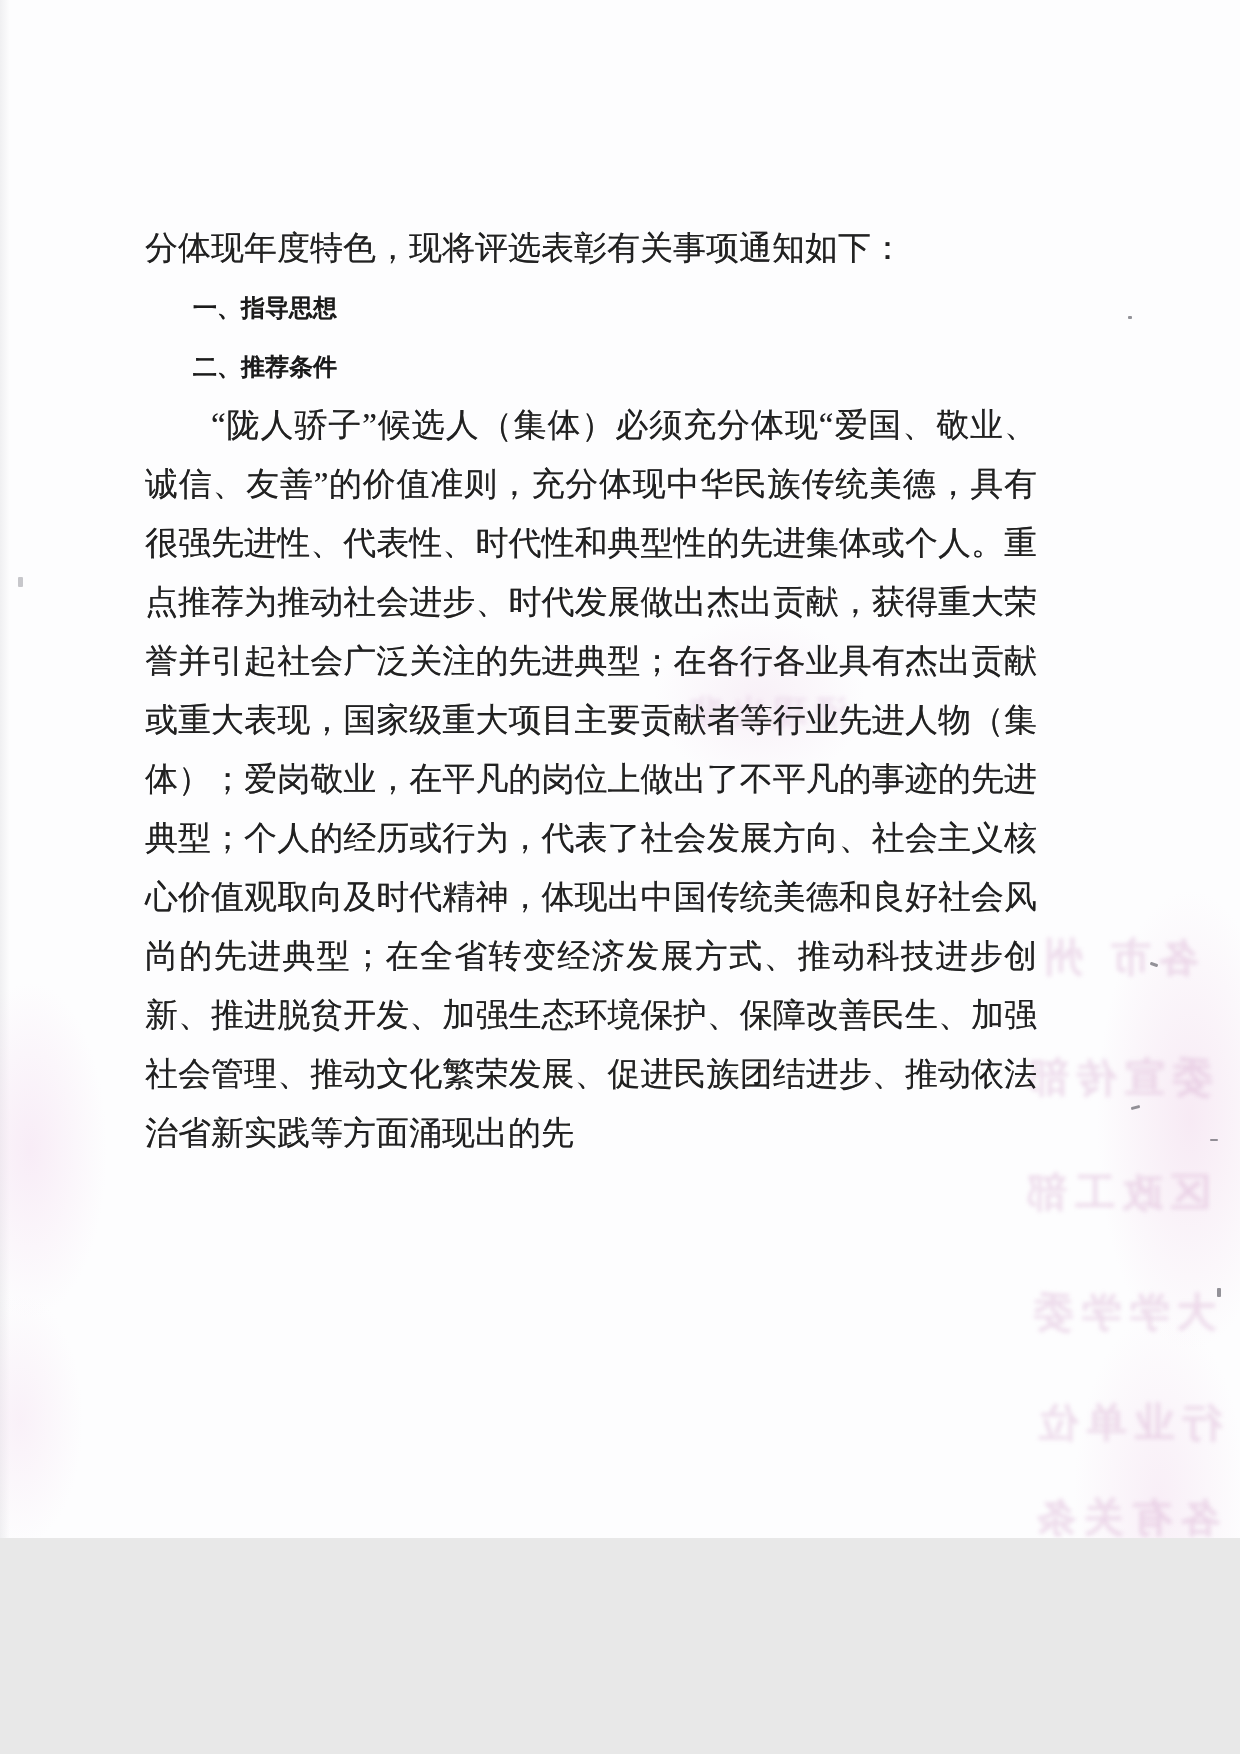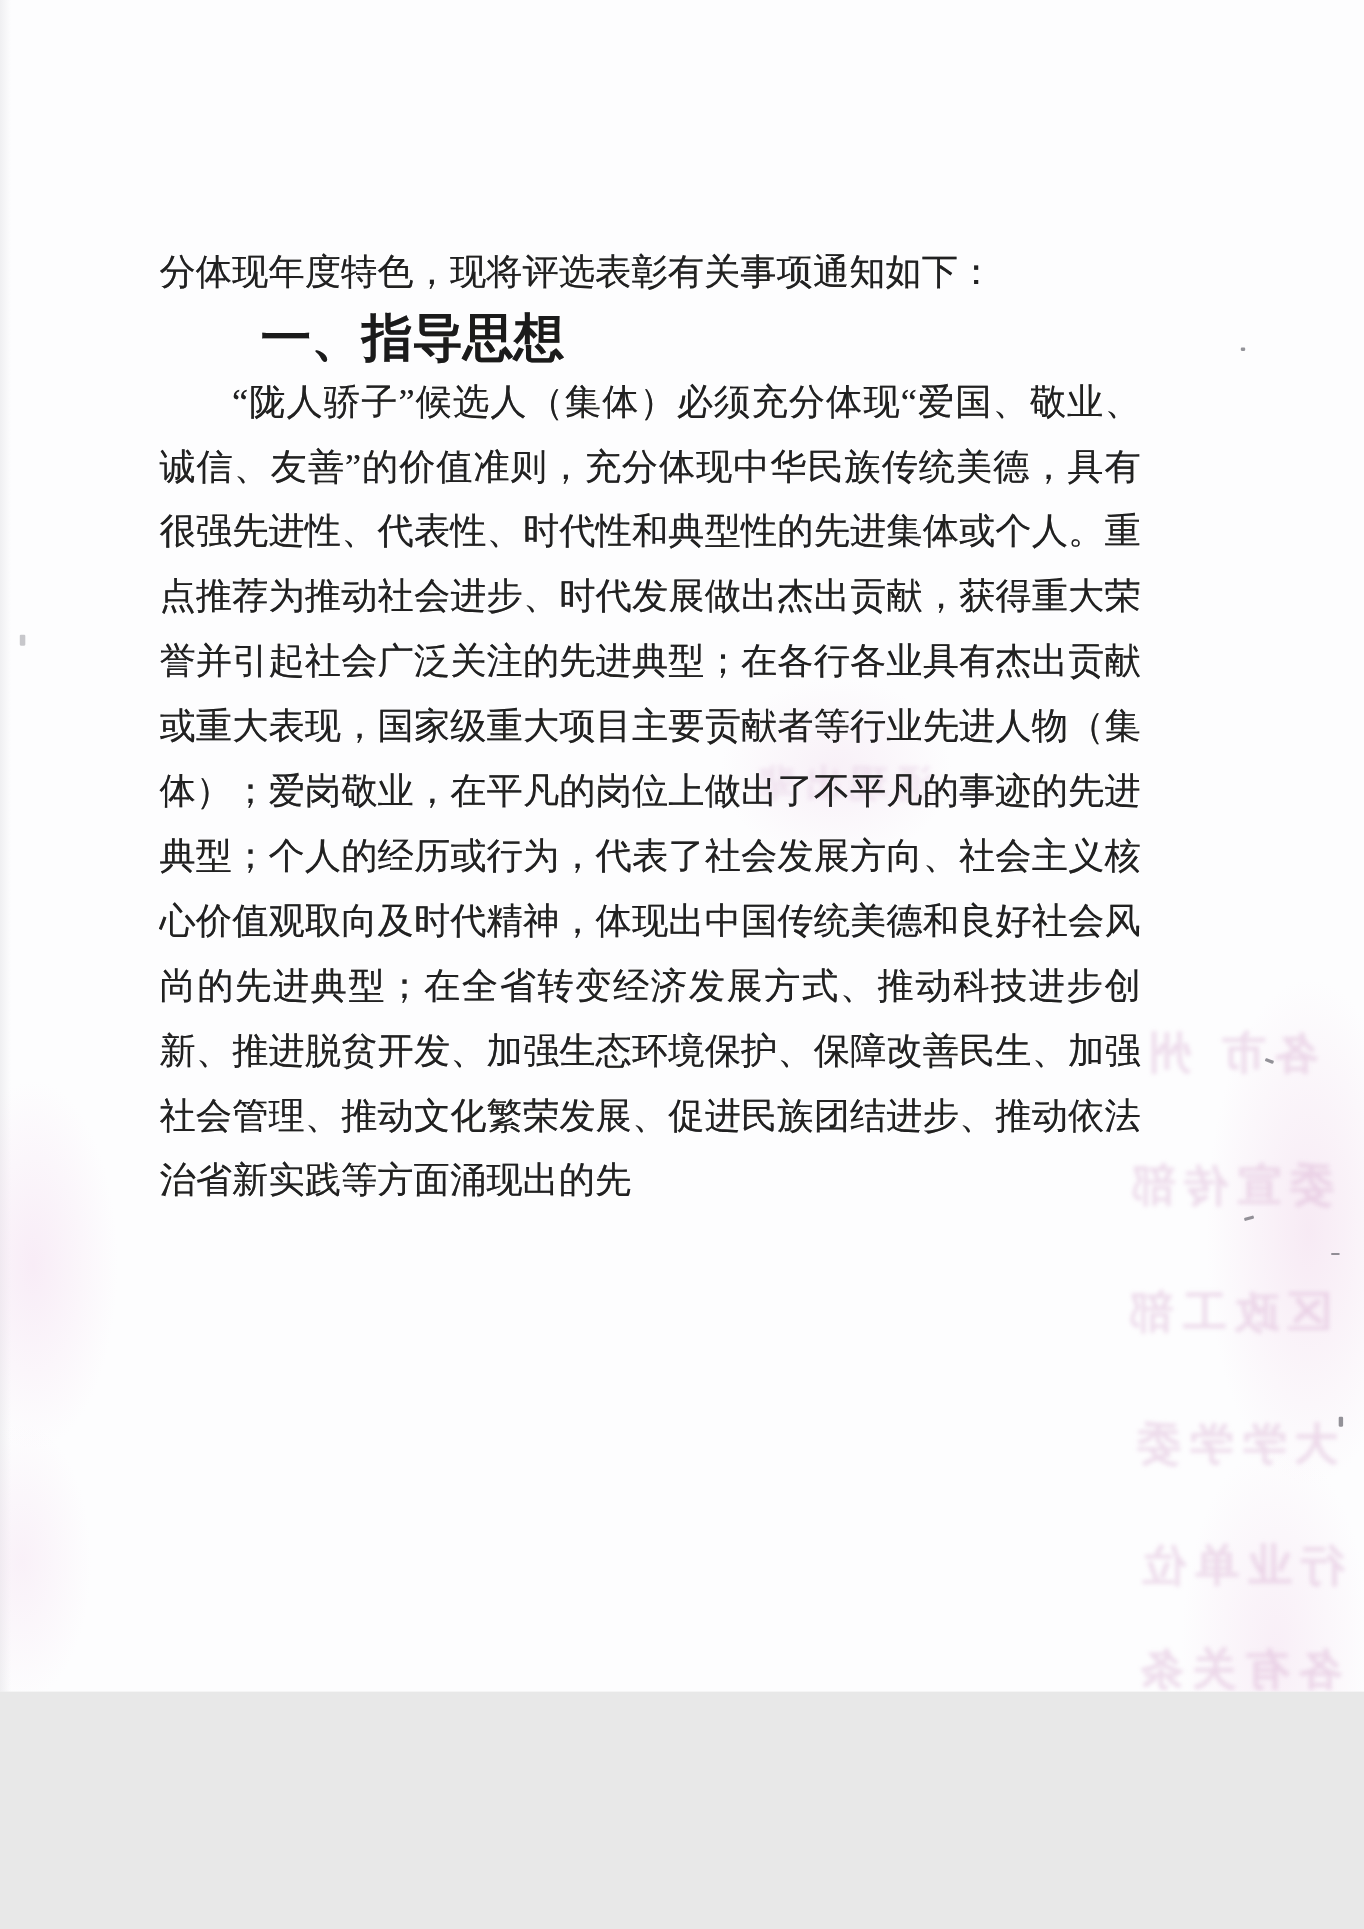--- a/index.html
+++ b/index.html
@@ -59,21 +59,21 @@
   .content p, .content h2 {
     margin: 0;
     padding: 0;
   }
   .para-indent {
     text-indent: 2em;
   }
   .section-heading {
     font-family: "Liberation Sans", "DejaVu Sans", sans-serif;
     font-weight: 700;
-    font-size: 46px;
+    font-size: 24px;
     line-height: 59px;
     text-indent: 2em;
     color: #1b1b1b;
   }
   .footer {
     position: absolute;
     left: 120px;
     top: 1562px;
     width: 892px;
     text-align: center;
@@ -105,20 +105,21 @@
     <span class="speck" style="left:18px;   top:577px;  width:5px; height:10px; opacity:.5;"></span>
   </div>
 
   <div class="content">
 
     <p class="intro">分体现年度特色，现将评选表彰有关事项通知如下：</p>
 
     <h2 class="section-heading">一、指导思想</h2>
 
 
+    <h2 class="section-heading">二、推荐条件</h2>
 
     <p class="para-indent">“陇人骄子”候选人（集体）必须充分体现“爱国、敬业、诚信、友善”的价值准则，充分体现中华民族传统美德，具有很强先进性、代表性、时代性和典型性的先进集体或个人。重点推荐为推动社会进步、时代发展做出杰出贡献，获得重大荣誉并引起社会广泛关注的先进典型；在各行各业具有杰出贡献或重大表现，国家级重大项目主要贡献者等行业先进人物（集体）；爱岗敬业，在平凡的岗位上做出了不平凡的事迹的先进典型；个人的经历或行为，代表了社会发展方向、社会主义核心价值观取向及时代精神，体现出中国传统美德和良好社会风尚的先进典型；在全省转变经济发展方式、推动科技进步创新、推进脱贫开发、加强生态环境保护、保障改善民生、加强社会管理、推动文化繁荣发展、促进民族团结进步、推动依法治省新实践等方面涌现出的先</p>
 
   </div>
 
   <div class="footer">- 2 -</div>
 
 </div>
 
 </body></html>

